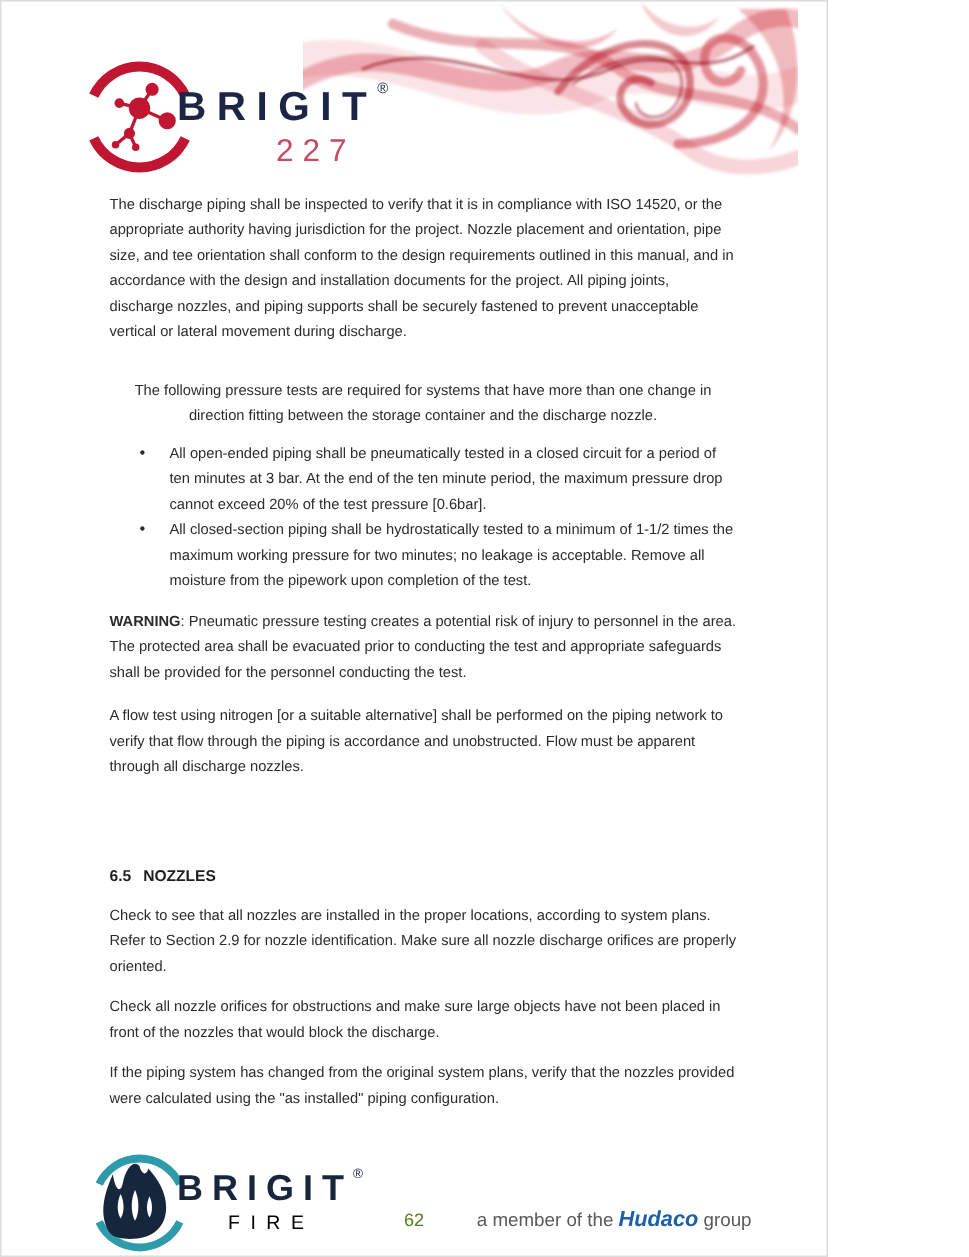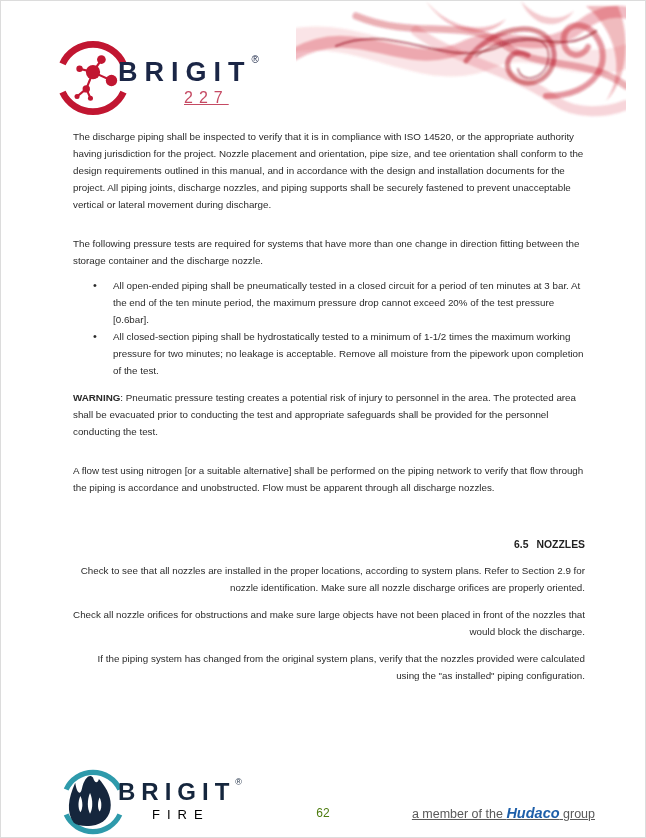--- a/index.html
+++ b/index.html
@@ -1,81 +1,81 @@
 <!DOCTYPE html>
 <html><head>
 <meta charset="utf-8">
 <style>
   * { margin:0; padding:0; box-sizing:border-box; }
   html,body { background:#ffffff; }
   .page {
     position:relative;
-    width:646px; height:838px;
+    width:552px; height:838px;
     background:#ffffff;
     border:1px solid #dcdcdc;
     overflow:hidden;
     font-family:"Liberation Sans", sans-serif;
     color:#262626;
   }
 
   
   .hdr-logo-icon { position:absolute; left:50px; top:35px; width:84px; height:84px; }
   .hdr-brand {
     position:absolute; left:117px; top:53px;
     font-size:27px; font-weight:700; letter-spacing:7px;
     color:#1b2646; white-space:nowrap;
   }
   .hdr-brand sup { font-size:10px; font-weight:400; letter-spacing:0; vertical-align:18px; }
   .hdr-variant {
     position:absolute; left:183px; top:88px;
-    font-size:16px; letter-spacing:6px; color:#c54a63; font-weight:400;text-decoration:underline;
+    font-size:21px; letter-spacing:6px; color:#c54a63; font-weight:400;
   }
   .smoke { position:absolute; right:19px; top:0; width:330px; height:128px; }
 
   
   .content {
     position:absolute; left:72px; right:60px; top:127px;
     font-size:9.8px; line-height:17px; color:#2b2b2b;
     text-align:left;
   }
   .sec-heading { font-weight:700; font-size:10.4px; color:#1f1f1f; margin-bottom:9px; }
   .sec-heading .num { margin-right:8px; }
   .p1 { margin-bottom:22px; }
-  .p2 { margin-bottom:8px; }
+  .p2 { margin-bottom:8px;text-align:center; }
   .bullets { list-style:none; margin:0 0 10px 0; padding:0; }
   .bullets li { position:relative; padding-left:40px; margin:0; }
   .bullets li::before {
     content:"\2022"; position:absolute; left:20px; top:0;
     font-size:11px; color:#2b2b2b;
   }
-  .warning { margin-bottom:22px; }
+  .warning { margin-bottom:12px; }
   .warning .wlabel { font-weight:700; }
   .p3 { margin-bottom:0; }
-  .sec2 { margin-top:40px;text-align:right; }
+  .sec2 { margin-top:56px; }
   .sec2 p { margin-bottom:10px; }
 
   
   .ftr-logo-icon { position:absolute; left:55px; top:764px; width:74px; height:74px; }
   .ftr-brand {
     position:absolute; left:117px; top:776px;
     font-size:24px; font-weight:700; letter-spacing:6px;
     color:#15263d; white-space:nowrap;
   }
   .ftr-brand sup { font-size:9px; font-weight:400; letter-spacing:0; vertical-align:15px; }
   .ftr-variant {
     position:absolute; left:151px; top:806px;
     font-size:13px; letter-spacing:7px; color:#000000; font-weight:400;
   }
   .page-number {
     position:absolute; left:0; right:0; top:805px; text-align:center;
     font-size:12px; color:#4d7c0f;
   }
   .membership {
     position:absolute; right:50px; top:804px;
-    font-size:12.5px; color:#595959; white-space:nowrap;text-decoration:underline;
+    font-size:12.5px; color:#595959; white-space:nowrap;
   }
   .membership .brand-hudaco {
     font-weight:700; font-style:italic; color:#1e5fa9; font-size:14.5px;
   }
 </style>
 </head>
 <body>
 
 <div class="page">
 

